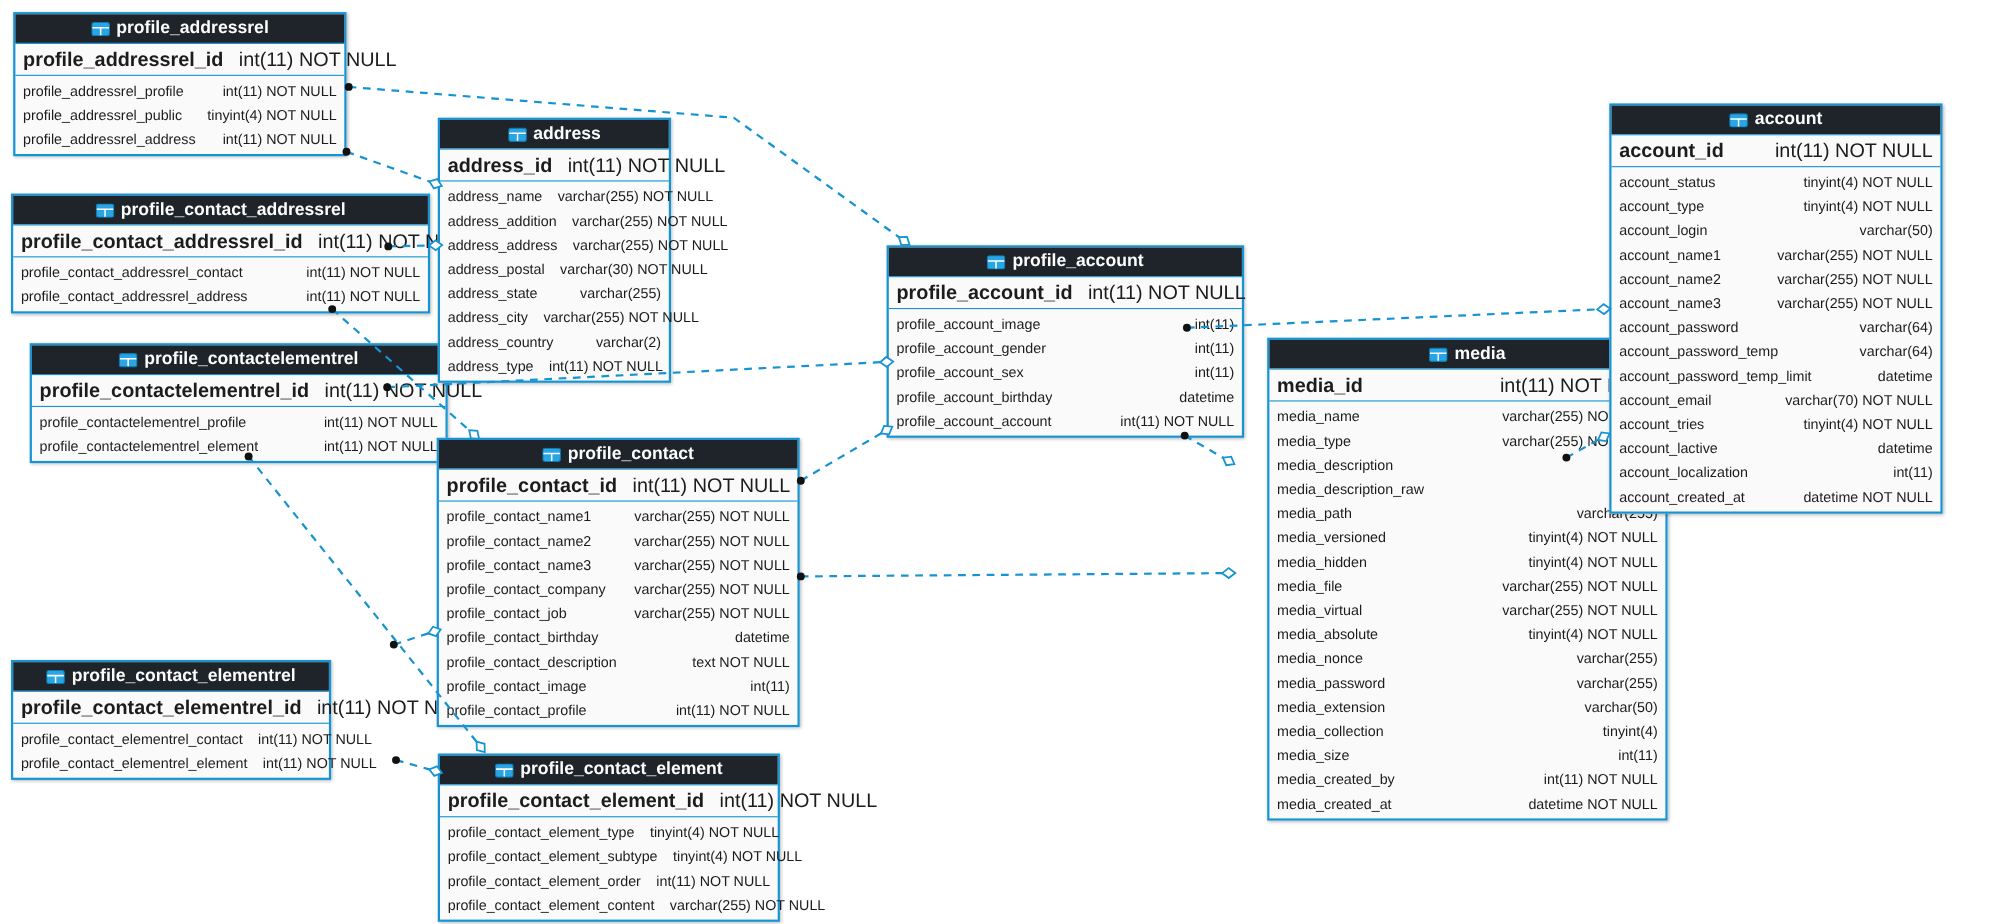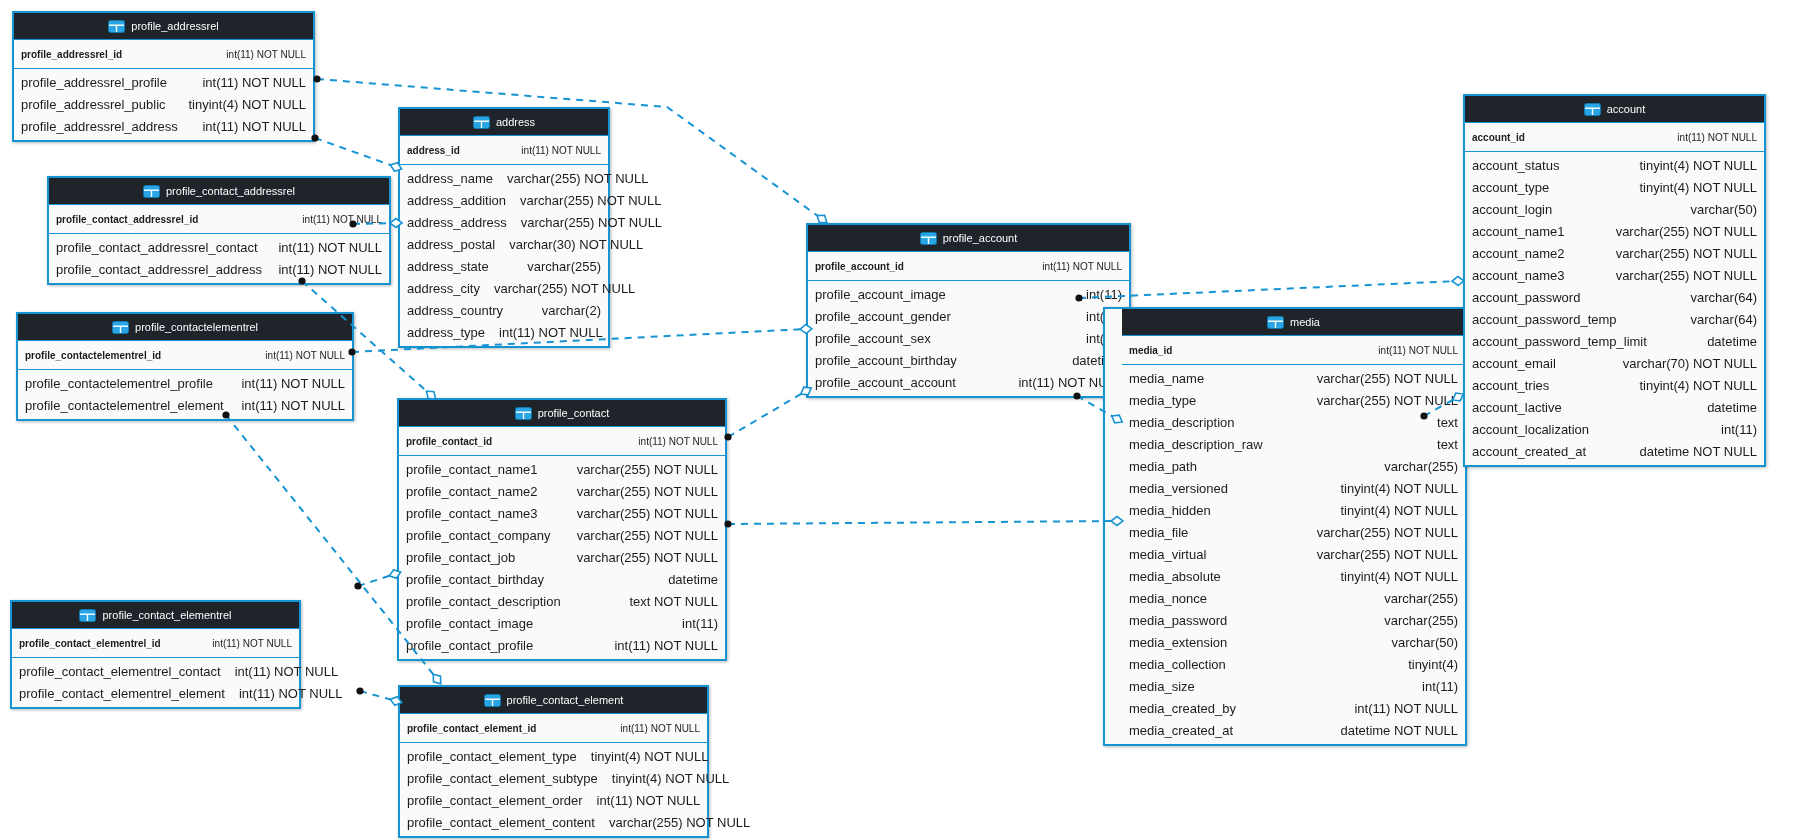--- a/index.html
+++ b/index.html
@@ -5,23 +5,23 @@
   :root{
     --border:#1593d2; --hdr:#1e2429; --hdrtext:#fdfdfd; --rowbg:#fafafa;
     --text:#1c1c1c; --line:#1593d2; --canvas:#ffffff;
   }
   html,body{margin:0;padding:0;background:var(--canvas);}
   .canvas{position:relative;width:1817px;height:840px;overflow:hidden;
           font-family:"Liberation Sans","DejaVu Sans",sans-serif;background:var(--canvas);}
   .tbl{position:absolute;border:2px solid var(--border);background:var(--rowbg);
        box-shadow:1px 1px 3px rgba(0,0,0,.28);box-sizing:border-box;}
   .tbl-header{height:26px;background:var(--hdr);display:flex;align-items:center;
-              justify-content:center;gap:6px;color:var(--hdrtext);font-size:11px;}
+              justify-content:center;gap:6px;color:var(--hdrtext);font-size:16px;font-weight:bold;}
   .pk-row{height:28px;display:flex;align-items:center;justify-content:space-between;
-          padding:0 7px;border-bottom:1px solid var(--border);font-size:10px;color:var(--text);
+          padding:0 7px;border-bottom:1px solid var(--border);font-size:18px;color:var(--text);
           border-top:1px solid var(--border);}
   .pk-row .cname{font-weight:700;}
   .tbl-body{padding:2px 0 3px 0;}
   .col-row{height:22px;display:flex;align-items:center;justify-content:space-between;
            padding:0 7px;font-size:13px;color:var(--text);}
   .cname{margin-right:14px;white-space:nowrap;}
   .ctype{white-space:nowrap;}
   svg.wires{position:absolute;left:0;top:0;pointer-events:none;}
 </style>
 </head>
@@ -51,21 +51,21 @@
         <div class="col-row">
           <span class="cname">profile_addressrel_public</span>
           <span class="ctype">tinyint(4) NOT NULL</span>
         </div>
         <div class="col-row">
           <span class="cname">profile_addressrel_address</span>
           <span class="ctype">int(11) NOT NULL</span>
         </div>
       </div>
     </div>
-    <div class="tbl" style="left: 10px; top: 176px; width: 344px; margin-left: 37px;">
+    <div class="tbl" style="left: 10px; top: 176px; width: 381px;">
       <div class="tbl-header">
         <span style="display: inline-flex;">
           <svg width="17" height="13" viewBox="0 0 17 13">
             <rect x="0.5" y="0.5" width="16" height="12" rx="2" fill="#27a5e4" stroke="#1179ab" stroke-width="1"></rect>
             <line x1="1" y1="5.2" x2="16" y2="5.2" stroke="#ffffff" stroke-width="1.4"></line>
             <line x1="8.5" y1="5.2" x2="8.5" y2="12" stroke="#ffffff" stroke-width="1.4"></line>
           </svg>
         </span>
         <span class="">profile_contact_addressrel</span>
       </div>
@@ -77,21 +77,21 @@
         <div class="col-row">
           <span class="cname">profile_contact_addressrel_contact</span>
           <span class="ctype">int(11) NOT NULL</span>
         </div>
         <div class="col-row">
           <span class="cname">profile_contact_addressrel_address</span>
           <span class="ctype">int(11) NOT NULL</span>
         </div>
       </div>
     </div>
-    <div class="tbl" style="left: 16px; top: 312px; width: 338px;">
+    <div class="tbl" style="left: 27px; top: 312px; width: 380px;">
       <div class="tbl-header">
         <span style="display: inline-flex;">
           <svg width="17" height="13" viewBox="0 0 17 13">
             <rect x="0.5" y="0.5" width="16" height="12" rx="2" fill="#27a5e4" stroke="#1179ab" stroke-width="1"></rect>
             <line x1="1" y1="5.2" x2="16" y2="5.2" stroke="#ffffff" stroke-width="1.4"></line>
             <line x1="8.5" y1="5.2" x2="8.5" y2="12" stroke="#ffffff" stroke-width="1.4"></line>
           </svg>
         </span>
         <span class="">profile_contactelementrel</span>
       </div>
@@ -305,21 +305,21 @@
         <div class="col-row">
           <span class="cname">profile_account_birthday</span>
           <span class="ctype">datetime</span>
         </div>
         <div class="col-row">
           <span class="cname">profile_account_account</span>
           <span class="ctype">int(11) NOT NULL</span>
         </div>
       </div>
     </div>
-    <div class="tbl" style="left: 1103px; top: 307px; width: 364px; padding-left: 17px;">
+    <div class="tbl" style="left: 1152px; top: 307px; width: 364px;">
       <div class="tbl-header">
         <span style="display: inline-flex;">
           <svg width="17" height="13" viewBox="0 0 17 13">
             <rect x="0.5" y="0.5" width="16" height="12" rx="2" fill="#27a5e4" stroke="#1179ab" stroke-width="1"></rect>
             <line x1="1" y1="5.2" x2="16" y2="5.2" stroke="#ffffff" stroke-width="1.4"></line>
             <line x1="8.5" y1="5.2" x2="8.5" y2="12" stroke="#ffffff" stroke-width="1.4"></line>
           </svg>
         </span>
         <span class="">media</span>
       </div>

